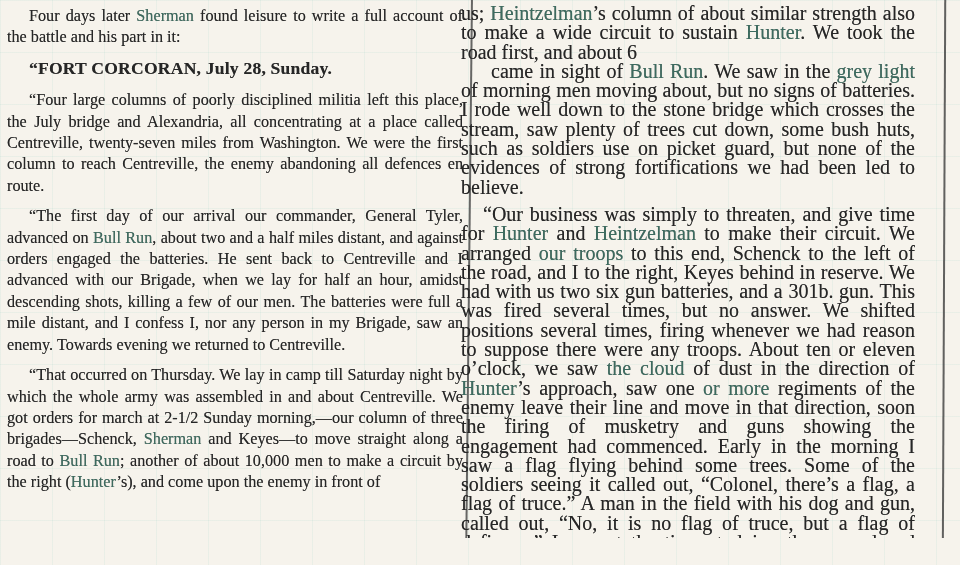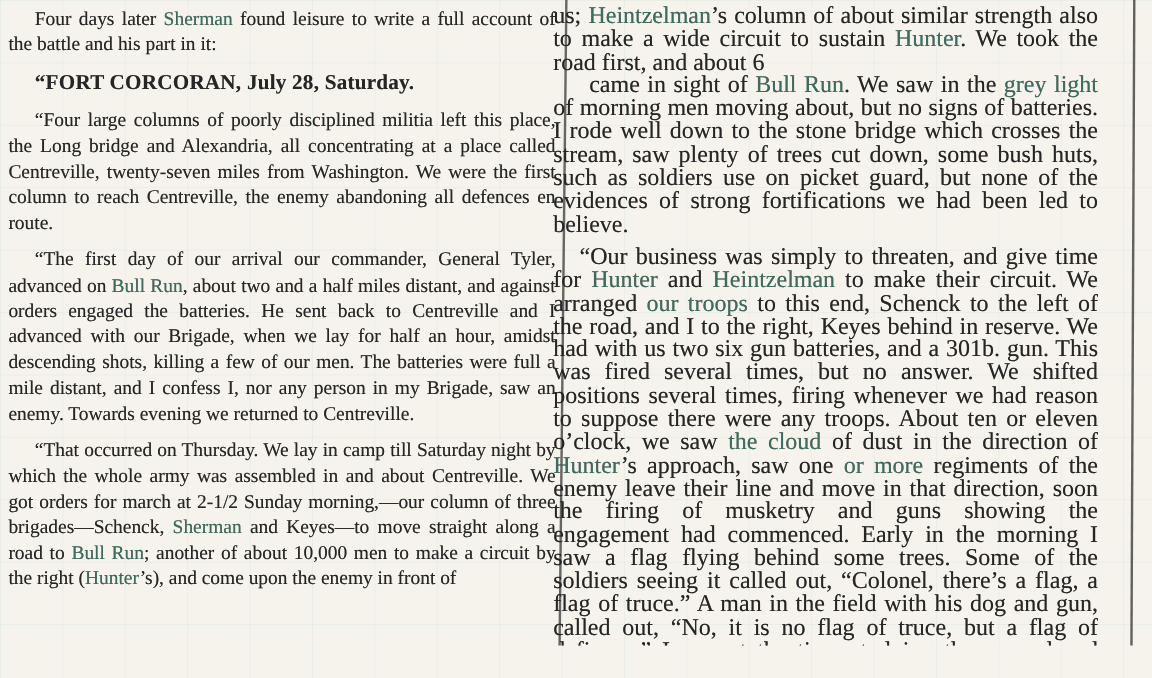--- a/index.html
+++ b/index.html
@@ -78,22 +78,22 @@
     width: 2px;
     background: #474747;
   }
 </style>
 </head>
 <body>
 
 <div class="page">
   <div class="col col-left" id="col-left">
       <p class="para indent">Four days later <span class="tint">Sherman</span> found leisure to write a full account of the battle and his part in it:</p>
-      <p class="para heading indent">“FORT CORCORAN, July 28, Saturday.</p>
-      <p class="para indent">“Four large columns of poorly disciplined militia left this place, the Long bridge and Alexandria, all concentrating at a place called Centreville, twenty-seven miles from Washington. We were the first column to reach Centreville, the enemy abandoning all defences en route.</p>
+      <p class="para heading indent">“FORT CORCORAN, July 28, Sunday.</p>
+      <p class="para indent">“Four large columns of poorly disciplined militia left this place, the July bridge and Alexandria, all concentrating at a place called Centreville, twenty-seven miles from Washington. We were the first column to reach Centreville, the enemy abandoning all defences en route.</p>
       <p class="para indent">“The first day of our arrival our commander, General Tyler, advanced on <span class="tint">Bull Run</span>, about two and a half miles distant, and against orders engaged the batteries. He sent back to Centreville and I advanced with our Brigade, when we lay for half an hour, amidst descending shots, killing a few of our men. The batteries were full a mile distant, and I confess I, nor any person in my Brigade, saw an enemy. Towards evening we returned to Centreville.</p>
       <p class="para indent">“That occurred on Thursday. We lay in camp till Saturday night by which the whole army was assembled in and about Centreville. We got orders for march at 2-1/2 Sunday morning,—our column of three brigades—Schenck, <span class="tint">Sherman</span> and Keyes—to move straight along a road to <span class="tint">Bull Run</span>; another of about 10,000 men to make a circuit by the right (<span class="tint">Hunter</span>’s), and come upon the enemy in front of</p>
     </div>
   <div class="divider divider-mid"></div>
   <div class="col col-right" id="col-right">
       <p class="para noindent nogap">us; <span class="tint">Heintzelman</span>’s column of about similar strength also to make a wide circuit to sustain <span class="tint">Hunter</span>. We took the road first, and about 6</p>
       <p class="para indent-wide">came in sight of <span class="tint">Bull Run</span>. We saw in the <span class="tint">grey light</span> of morning men moving about, but no signs of batteries. I rode well down to the stone bridge which crosses the stream, saw plenty of trees cut down, some bush huts, such as soldiers use on picket guard, but none of the evidences of strong fortifications we had been led to believe.</p>
       <p class="para indent">“Our business was simply to threaten, and give time for <span class="tint">Hunter</span> and <span class="tint">Heintzelman</span> to make their circuit. We arranged <span class="tint">our troops</span> to this end, Schenck to the left of the road, and I to the right, Keyes behind in reserve. We had with us two six gun batteries, and a 301b. gun. This was fired several times, but no answer. We shifted positions several times, firing whenever we had reason to suppose there were any troops. About ten or eleven o’clock, we saw <span class="tint">the cloud</span> of dust in the direction of <span class="tint">Hunter</span>’s approach, saw one <span class="tint">or more</span> regiments of the enemy leave their line and move in that direction, soon the firing of musketry and guns showing the engagement had commenced. Early in the morning I saw a flag flying behind some trees. Some of the soldiers seeing it called out, “Colonel, there’s a flag, a flag of truce.” A man in the field with his dog and gun, called out, “No, it is no flag of truce, but a flag of defiance.” I was at the time studying the ground and paid no attention to him. About nine o’clock I was well down to the Run with some skirmishers, and observed two men on horseback ride along a hill, descend, cross the stream, and ride out towards us. He had a gun in his hand which he waved over his head, and called out to us, “You d—d black abolitionists, come on,” etc. I permitted some of the men to fire on him, but no damage was done. We remained some time thus</p>
     </div>
   <div class="divider divider-right"></div>

